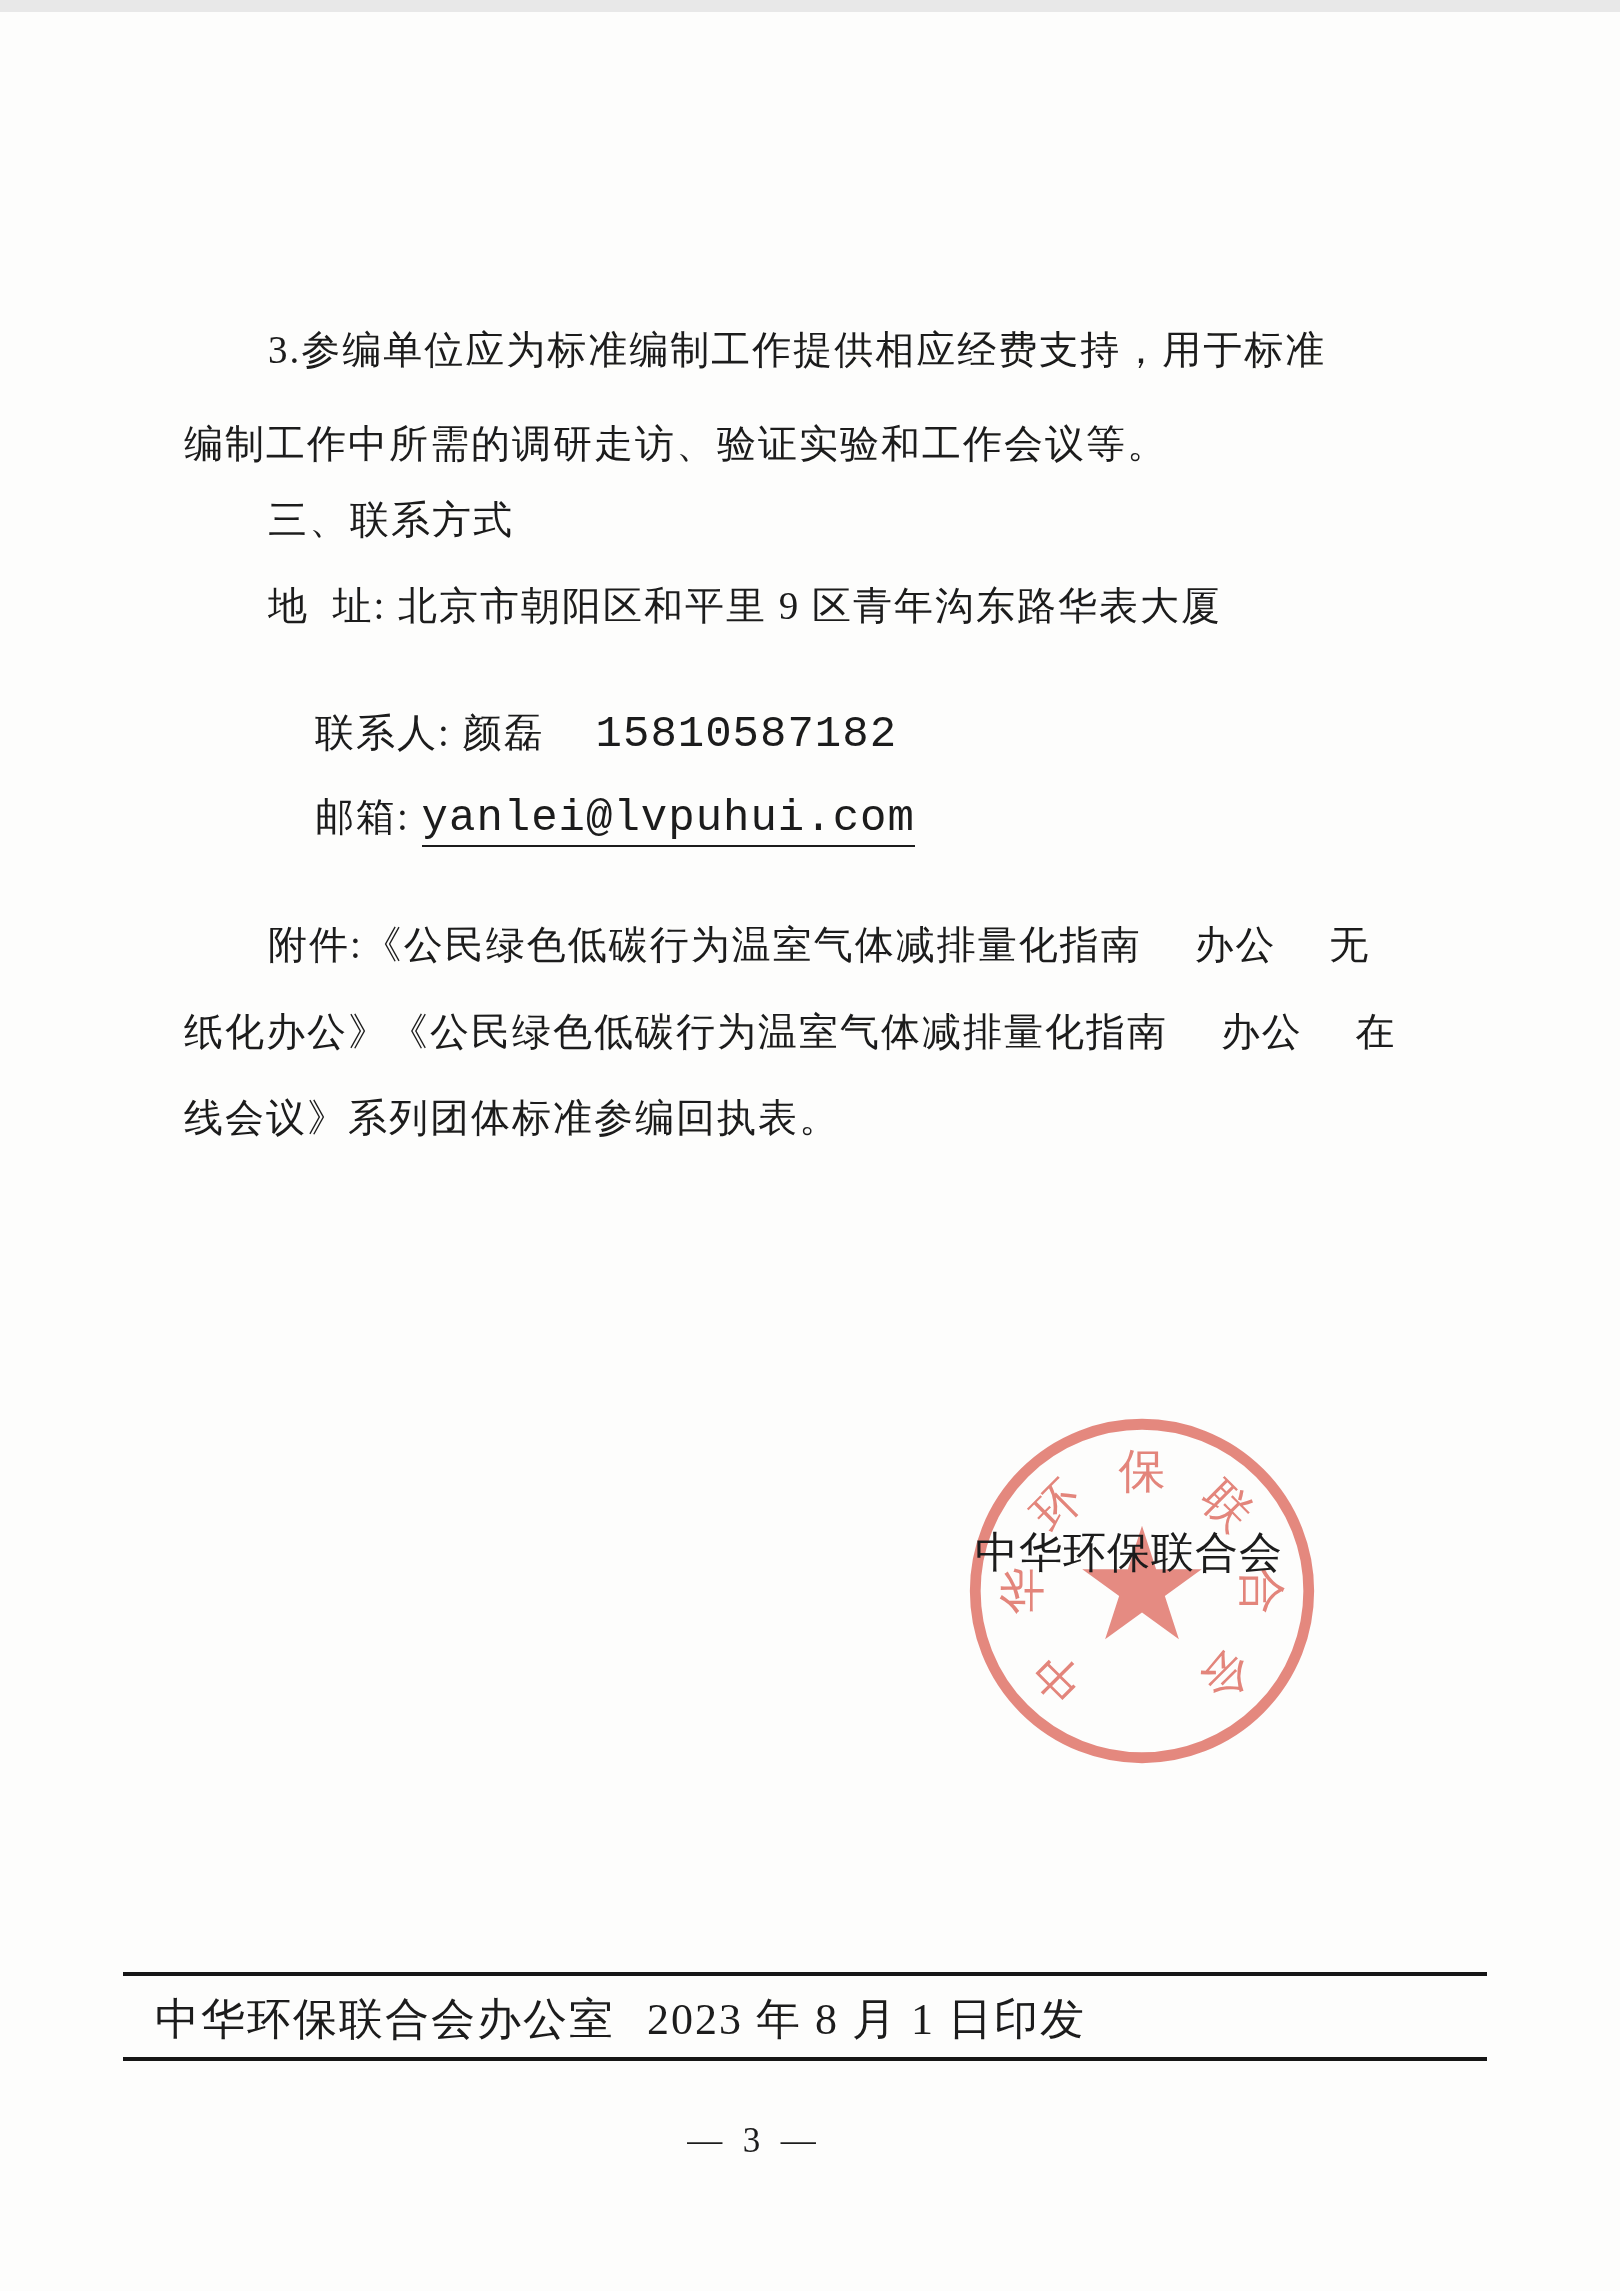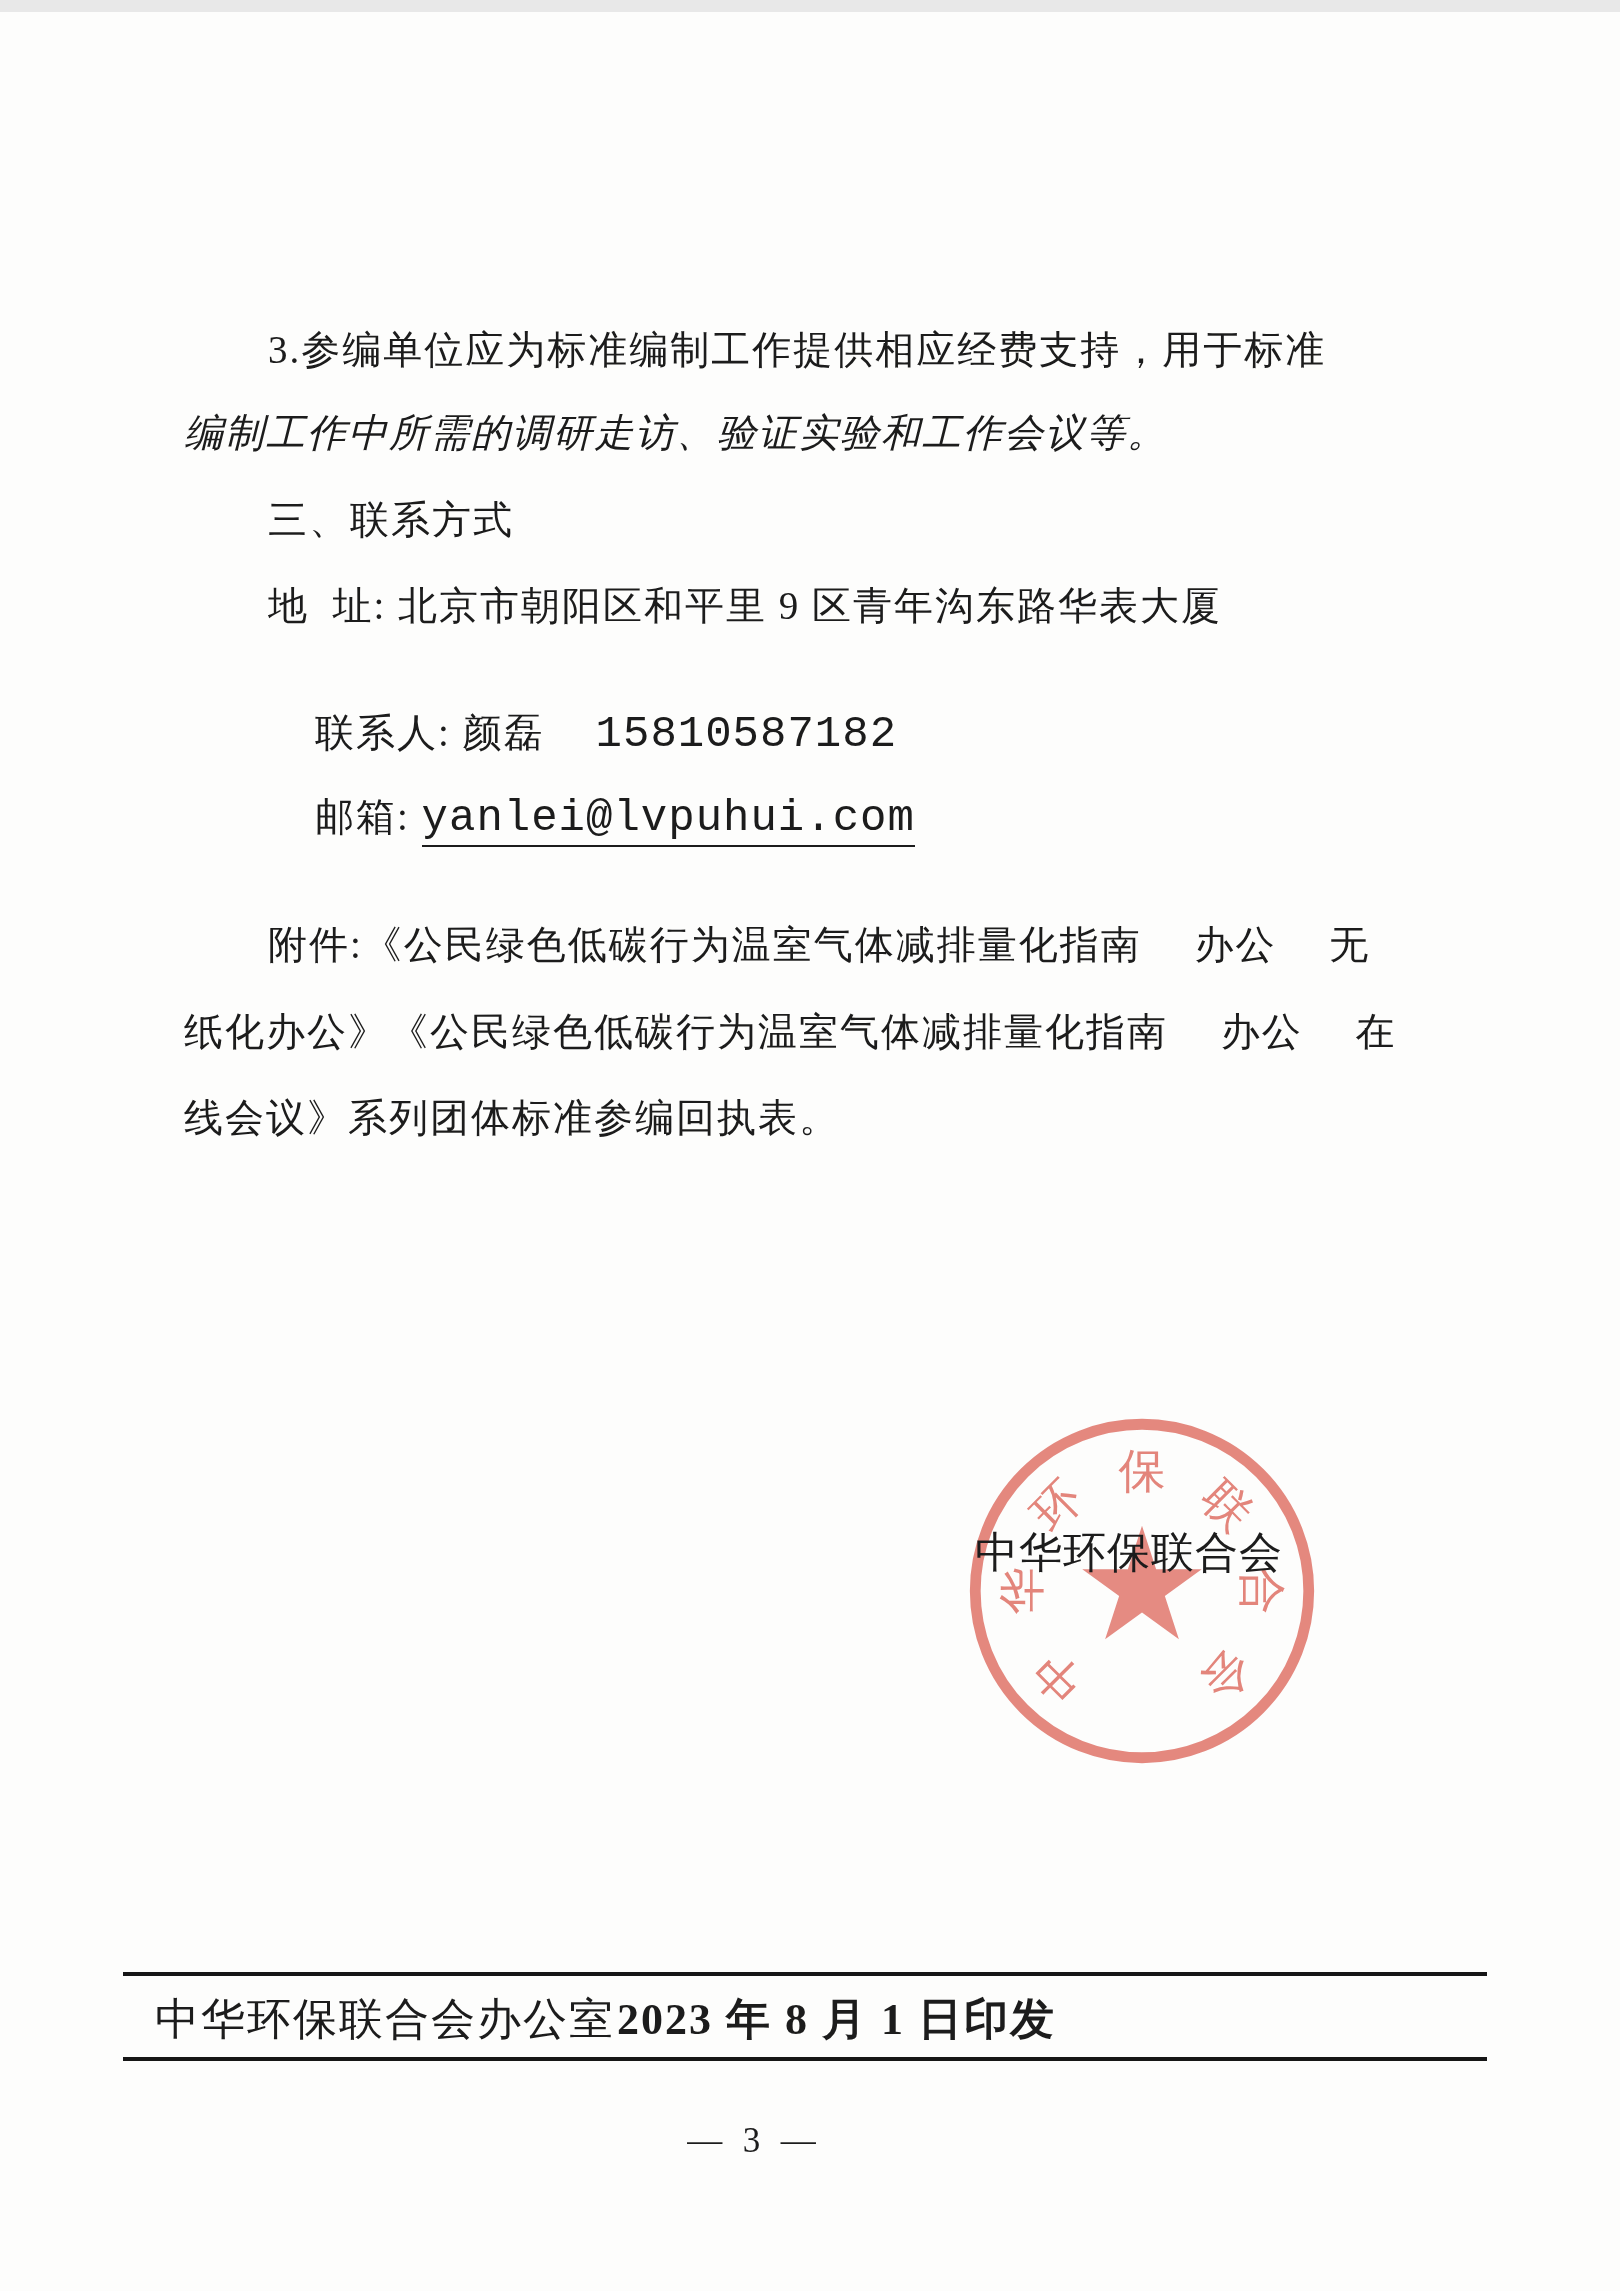--- a/index.html
+++ b/index.html
@@ -63,21 +63,21 @@
     font-size:35px;
     letter-spacing:5.9px;
   }
 </style>
 </head>
 <body>
 
 <div class="page">
 
   <div class="line" style="left:268px; top:318px;">3.参编单位应为标准编制工作提供相应经费支持，用于标准</div>
-  <div class="line" style="left:184px; top:401px;font-style:italic;">编制工作中所需的调研走访、验证实验和工作会议等。</div>
+  <div class="line" style="left:184px; top:412px;">编制工作中所需的调研走访、验证实验和工作会议等。</div>
 
   <div class="line" style="left:268px; top:488px;">三、联系方式</div>
 
   <div class="line" style="left:268px; top:574px;">地  址: 北京市朝阳区和平里 9 区青年沟东路华表大厦</div>
 
   <div class="line" style="left:268px; top:661px;">
     <span>联系人: 颜磊</span><span class="mono" style="margin-left:51px;">15810587182</span>
   </div>
 
   <div class="line" style="left:268px; top:745px;">
@@ -115,19 +115,19 @@
             <text x="182.5" y="76" fill="#d8564a">会</text>
           </g>
       </g>
     </svg>
   </div>
 
   <div class="sig" style="left:975px; top:1512px;">中华环保联合会</div>
 
   <div class="footer-rule" style="top:1960px;"></div>
   <div class="footer-text" style="left:155px; top:1978px;">中华环保联合会办公室</div>
-  <div class="footer-text" style="left:617px; top:1978px;font-weight:bold;">2023 年 8 月 1 日印发</div>
+  <div class="footer-text" style="left:647px; top:1978px;">2023 年 8 月 1 日印发</div>
   <div class="footer-rule" style="top:2045px;"></div>
 
   <div class="page-number">— 3 —</div>
 
 </div>
 
 
 </body></html>

